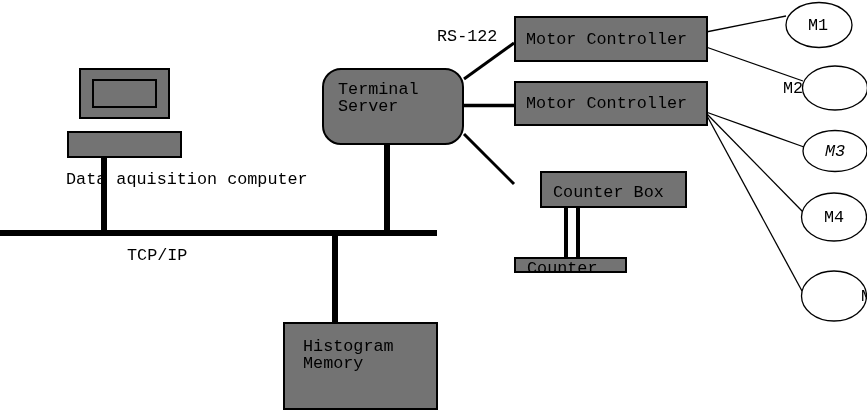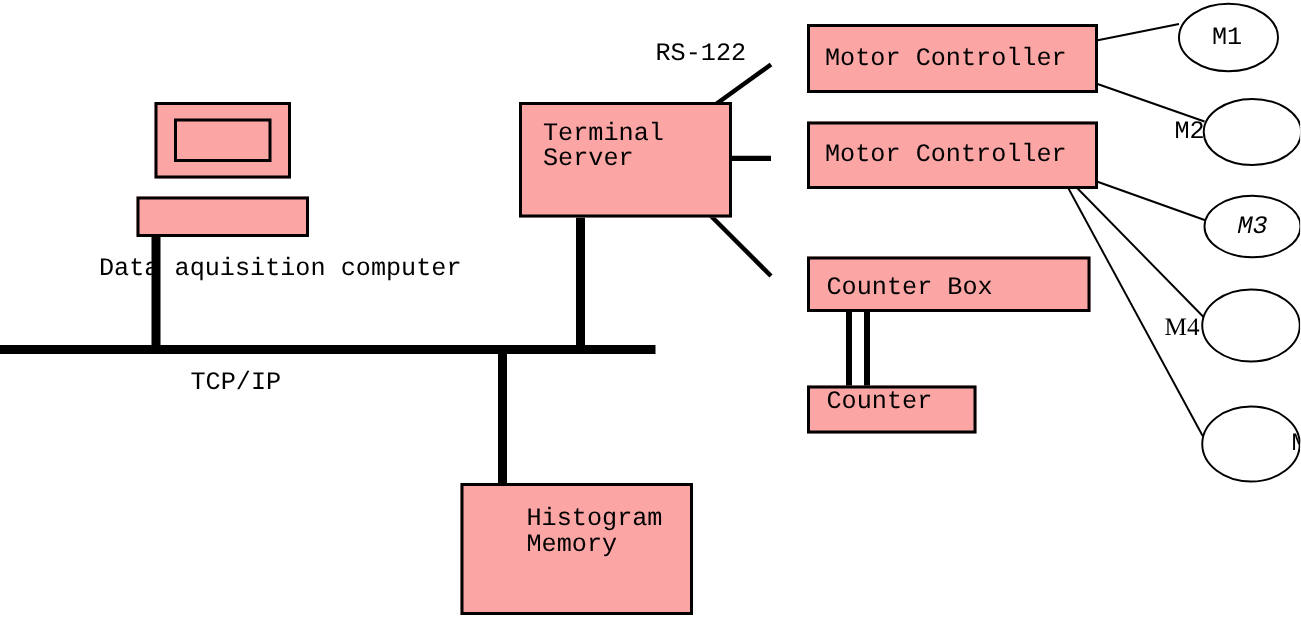--- a/index.html
+++ b/index.html
@@ -10,24 +10,23 @@
     background: #ffffff;
     font-family: "Liberation Mono", "DejaVu Sans Mono", monospace;
     font-size: 16.8px;
     line-height: 17px;
     color: #000000;
     overflow: hidden;
   }
   .box {
     position: absolute;
     border: 2px solid #000000;
-    background: #fca5a5;
+    background: #737373;
     box-sizing: border-box;
     z-index: 3;
-    margin-left: 24px;
   }
   .pre { white-space: pre; }
   .label { position: absolute; white-space: pre; z-index: 0; }
   .bar { position: absolute; background: #000000; z-index: 2; }
   .motor-label {
     position: absolute;
     width: 50px;
     text-align: center;
     z-index: 4;
   }
@@ -76,33 +75,33 @@
   <div class="bar" style="left:384px; top:145px; width:6px; height:85px;"></div>
   <div class="bar" style="left:332px; top:236px; width:6px; height:86px;"></div>
 
   <div class="bar" style="left:564px; top:208px; width:4px; height:51px;"></div>
   <div class="bar" style="left:576px; top:208px; width:4px; height:51px;"></div>
 
   <div class="box" style="left:79px; top:68px; width:91px; height:51px;"></div>
   <div class="box" style="left:92px; top:79px; width:65px; height:29px;"></div>
   <div class="box" style="left:67px; top:131px; width:115px; height:27px;"></div>
 
-  <div class="box pre" style="left:322px; top:68px; width:142px; height:77px; padding:11px 0 0 14px;">Terminal
+  <div class="box pre" style="left:322px; top:68px; width:142px; height:77px; padding:11px 0 0 14px;border-radius:19px;">Terminal
 Server</div>
 
   <div class="box" style="left:514px; top:16px; width:194px; height:46px; padding:13px 0 0 10px;">Motor Controller</div>
 
   <div class="box" style="left:514px; top:81px; width:194px; height:45px; padding:12px 0 0 10px;">Motor Controller</div>
 
-  <div class="box" style="left:514px; top:171px; width:189px; height:37px; padding:11px 16px 0 11px;">Counter Box</div>
+  <div class="box" style="left:540px; top:171px; width:147px; height:37px; padding:11px 16px 0 11px;">Counter Box</div>
 
-  <div class="box" style="left:514px; top:257px; width:113px; height:32px; padding:1px 0 0 11px;">Counter</div>
+  <div class="box" style="left:514px; top:257px; width:113px; height:16px; padding:1px 0 0 11px;">Counter</div>
 
-  <div class="box pre" style="left:283px; top:322px; width:155px; height:88px; padding:14px 0 0 42px;">Histogram
+  <div class="box pre" style="left:283px; top:322px; width:155px; height:88px; padding:14px 0 0 18px;">Histogram
 Memory</div>
 
   <div class="motor-label" style="left:793px; top:17px;">M1</div>
   <div class="motor-label" style="left:768px; top:80px;">M2</div>
   <div class="motor-label" style="left:810px; top:143px;font-style:italic;">M3</div>
-  <div class="motor-label" style="left:763px; top:209px;font-family:Liberation Serif, serif;">M4</div>
+  <div class="motor-label" style="left:809px; top:209px;">M4</div>
   <div class="motor-label" style="left:846px; top:288px;">M5</div>
 
 </div>
 
 </body></html>

